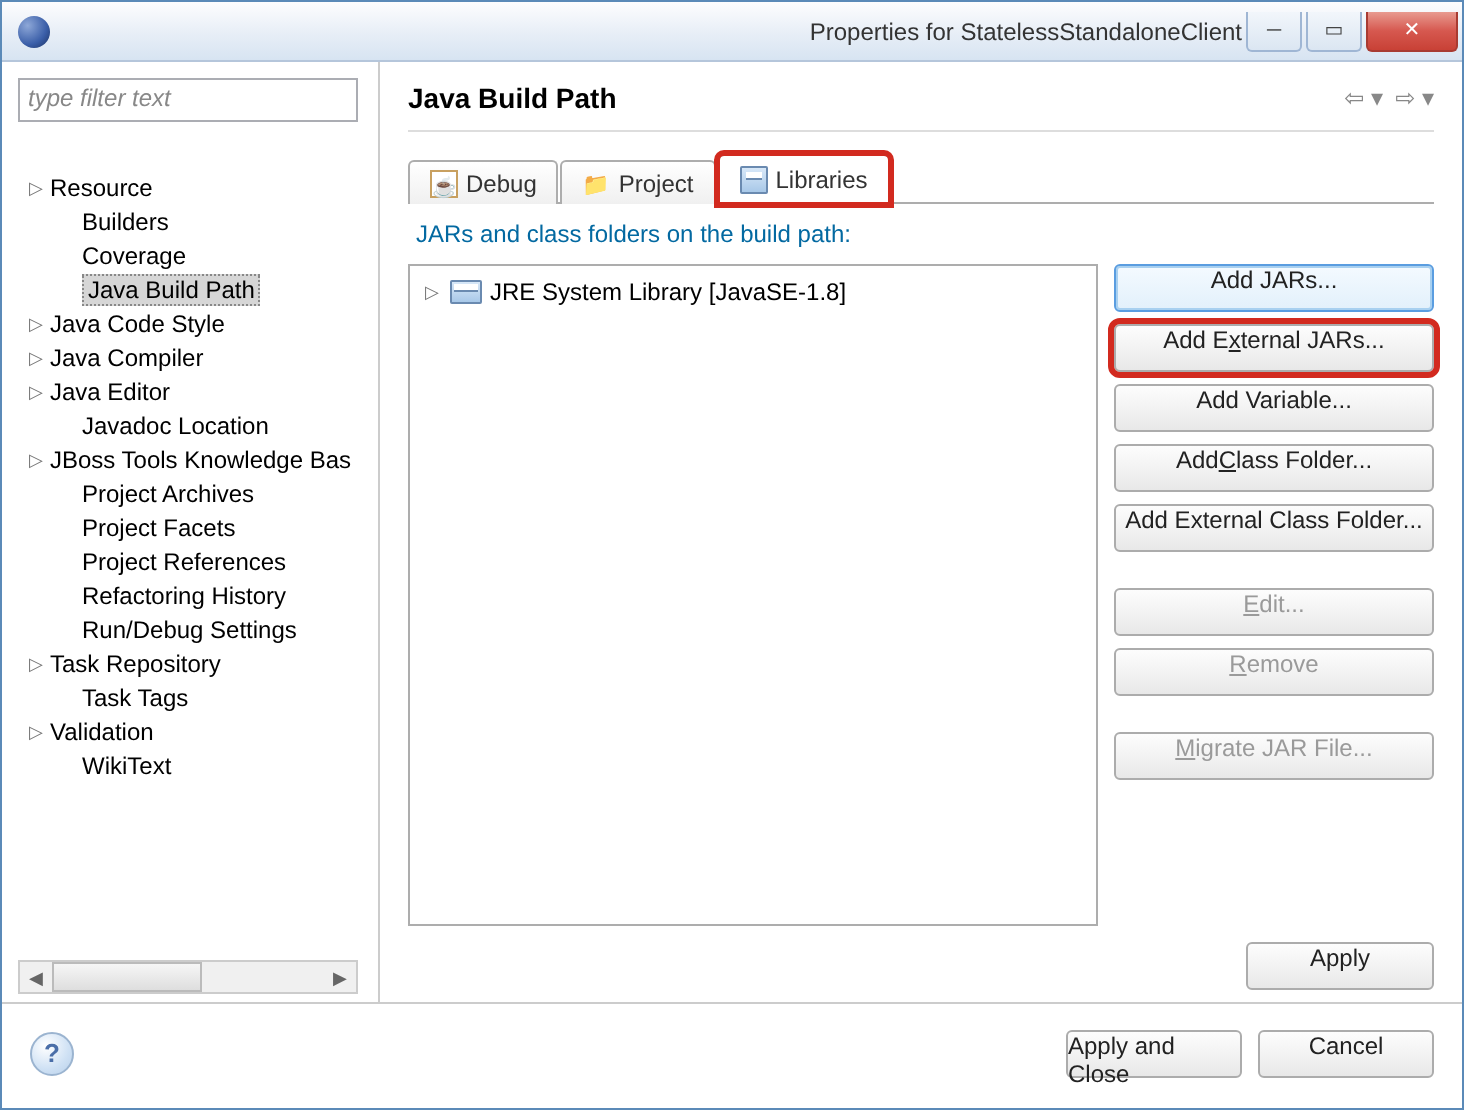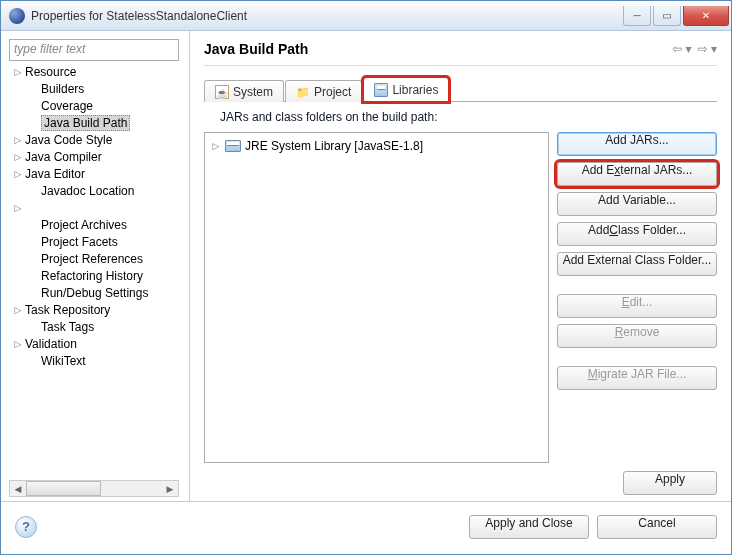--- a/index.html
+++ b/index.html
@@ -18,21 +18,21 @@
     background: linear-gradient(to bottom, #fdfdfe 0%, #e9eff7 50%, #d7e4f2 100%);
     border-bottom: 1px solid #b5c6db;
     display: flex; align-items: center;
     padding: 0 0 0 8px;
   }
   .titlebar .app-icon {
     width: 16px; height: 16px; margin-right: 6px;
     border-radius: 50%;
     background: radial-gradient(circle at 30% 30%, #8ea8d8 0%, #3a5ea8 60%, #1a2f5e 100%);
   }
-  .titlebar .title-text { flex: 1; color: #333; }
+  .titlebar .title-text { flex: 1; color: #333; text-align: right; }
   .win-btns { display: flex; height: 20px; margin-right: 2px; }
   .win-btn {
     width: 28px; height: 20px;
     display: flex; align-items: center; justify-content: center;
     margin-left: 2px;
     border: 1px solid #9fb6d4;
     border-top: none;
     background: linear-gradient(to bottom, #f2f6fb, #dbe6f2);
     font-size: 10px; color: #444;
     border-radius: 0 0 3px 3px;
@@ -45,21 +45,21 @@
   
   .main { display: flex; height: 470px; }
   .sidebar {
     width: 188px; padding: 8px 4px 4px 8px;
     display: flex; flex-direction: column;
   }
   .filter-box {
     height: 22px; width: 170px;
     border: 1px solid #abadb3;
     padding: 2px 4px; color: #888; font-style: italic;
-    margin-bottom: 2px;
+    margin-bottom: 24px;
     background: #fff;
   }
   .tree { flex: 1; overflow: hidden; padding-left: 2px; }
   .tree-item {
     display: flex; align-items: center;
     height: 17px; padding-left: 2px;
     white-space: nowrap; overflow: hidden;
   }
   .tree-item.child { padding-left: 18px; }
   .tree-item.selected .label-text {
@@ -120,21 +120,21 @@
     border: 1px solid #6a8ab0; border-radius: 1px;
     position: relative;
   }
   .icon-libraries::after {
     content:""; position:absolute; top:2px; left:2px; right:2px; height:3px;
     background:#fff; border-bottom:1px solid #6a8ab0;
   }
   .icon-order::before { content:"↕"; font-size:11px; color:#b58a20; }
   .tab.highlight { outline: 3px solid #d22a1f; outline-offset: -1px; z-index: 5; }
   
-  .bp-text { margin: 8px 16px; color: #0f172a; }
+  .bp-text { margin: 8px 4px; color: #0369a1; }
   .bp-body { display: flex; gap: 8px; flex: 1; }
   .jar-tree {
     flex: 1; border: 1px solid #adadad; background: #fff;
     padding: 6px;
   }
   .jar-row { display: flex; align-items: center; gap: 4px; }
   .jar-twisty { color:#777; font-size:9px; width:10px; text-align:center; }
   .jar-icon {
     width: 16px; height: 12px;
     background: linear-gradient(#d8e8f8,#a8c8e8);
@@ -168,21 +168,21 @@
     display: flex; align-items: center; padding: 0 14px;
   }
   .help-icon {
     width: 22px; height: 22px; border-radius: 50%;
     border: 1px solid #9bb4d0;
     background: radial-gradient(circle at 35% 30%, #fff, #cfe1f4 60%, #b8d0ea);
     color: #4a6ea8; display:flex; align-items:center; justify-content:center;
     font-size: 13px; font-weight: bold;
   }
   .bottom .spacer { flex: 1; }
-  .bottom .btn { width: 120px; margin-left: 8px; }
+  .bottom .btn { width: 88px; margin-left: 8px; }
 </style>
 </head>
 <body>
 
 <div class="titlebar">
   <div class="app-icon"></div>
   <div class="title-text">Properties for StatelessStandaloneClient</div>
   <div class="win-btns">
     <div class="win-btn">─</div>
     <div class="win-btn">▭</div>
@@ -221,20 +221,21 @@
         <div class="tree-item">
           <span class="twisty">▷</span>
           <span class="label-text">Java Editor</span>
         </div>
         <div class="tree-item child">
           <span class="twisty none">▷</span>
           <span class="label-text">Javadoc Location</span>
         </div>
         <div class="tree-item">
           <span class="twisty">▷</span>
+          <span class="label-text">JBoss Tools Knowledge Bas</span>
         </div>
         <div class="tree-item child">
           <span class="twisty none">▷</span>
           <span class="label-text">Project Archives</span>
         </div>
         <div class="tree-item child">
           <span class="twisty none">▷</span>
           <span class="label-text">Project Facets</span>
         </div>
         <div class="tree-item child">
@@ -280,21 +281,21 @@
       <div class="page-title">Java Build Path</div>
       <div class="nav-arrows">
         <span>⇦ ▾</span>
         <span>⇨ ▾</span>
       </div>
     </div>
     <hr class="sep">
     <div class="tab-row">
       <div class="tab">
         <span class="tab-icon icon-source"></span>
-        <span>System</span>
+        <span>Debug</span>
       </div>
       <div class="tab">
         <span class="tab-icon icon-projects"></span>
         <span>Project</span>
       </div>
       <div class="tab active highlight">
         <span class="tab-icon icon-libraries"></span>
         <span>Libraries</span>
       </div>
     </div>

